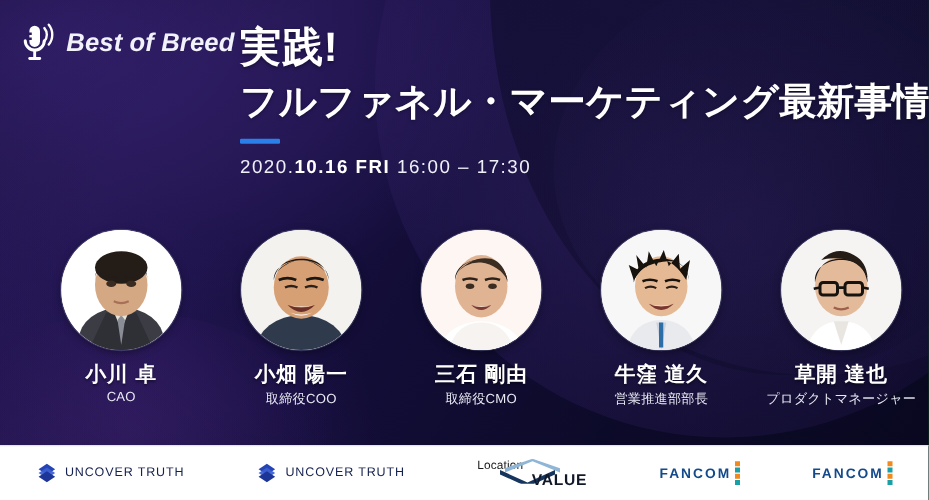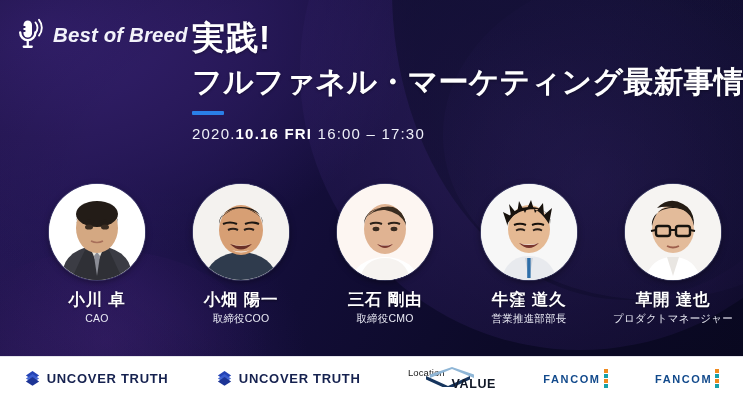--- a/index.html
+++ b/index.html
@@ -177,22 +177,22 @@
     z-index: 7;
     border-top: 1px solid #e4e4ec;
   }
   .logo { display: flex; align-items: center; }
 
   
   .ut { gap: 6px; }
   .ut-mark { width: 17px; height: 17px; display: block; }
   .ut-text {
     color: #15214f;
-    font-size: 13px;
-    font-weight: 700;
+    font-size: 10px;
+    font-weight: 400;
     letter-spacing: 0.7px;
     white-space: nowrap;
   }
 
   
   .lv { flex-direction: column; align-items: flex-start; line-height: 1; }
   .lv-word {
     color: #1a1a1a;
     font-size: 9.5px;
     font-weight: 400;

